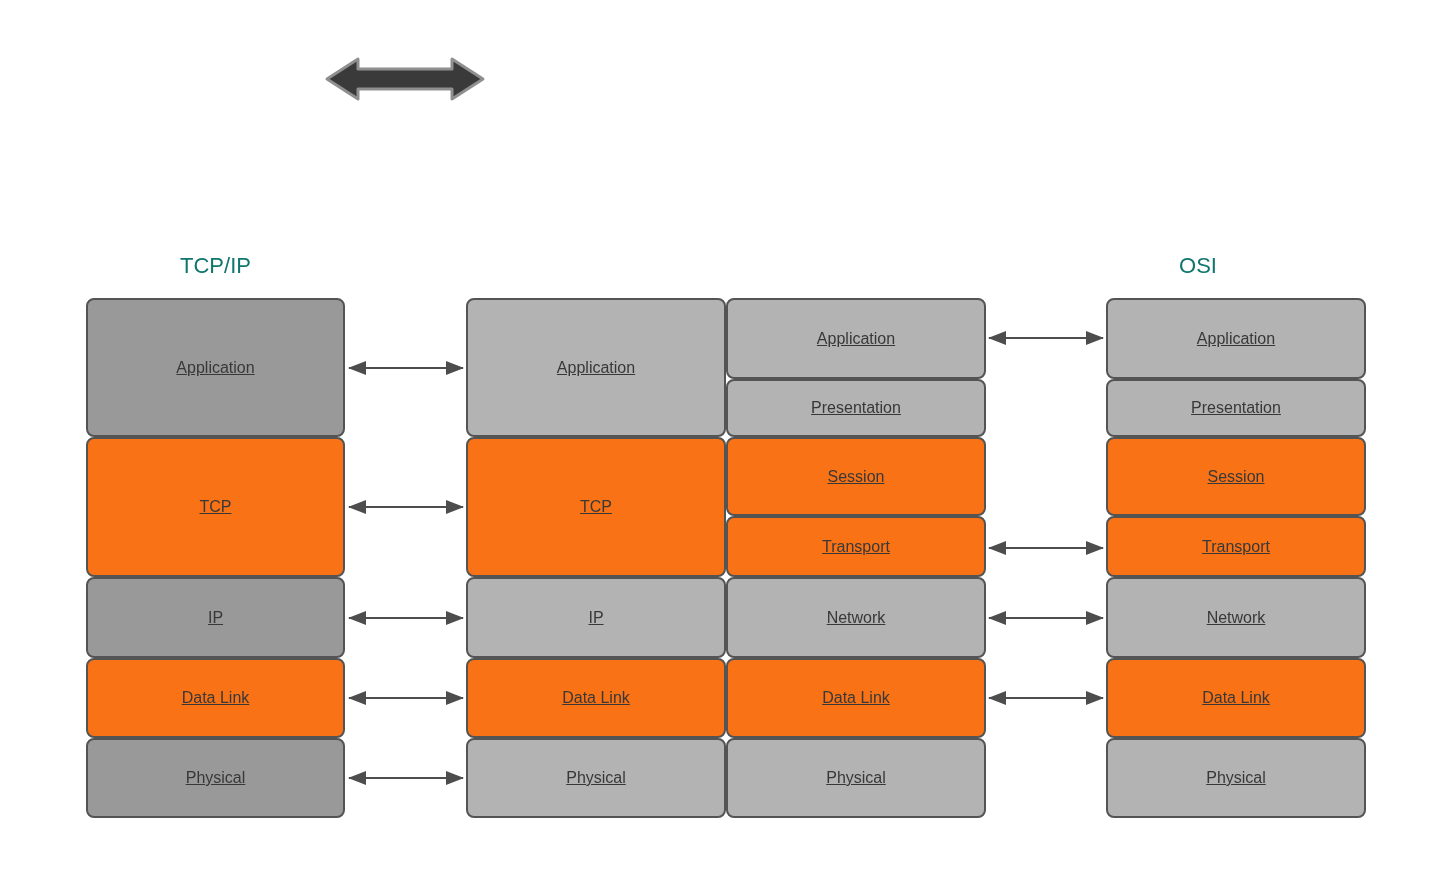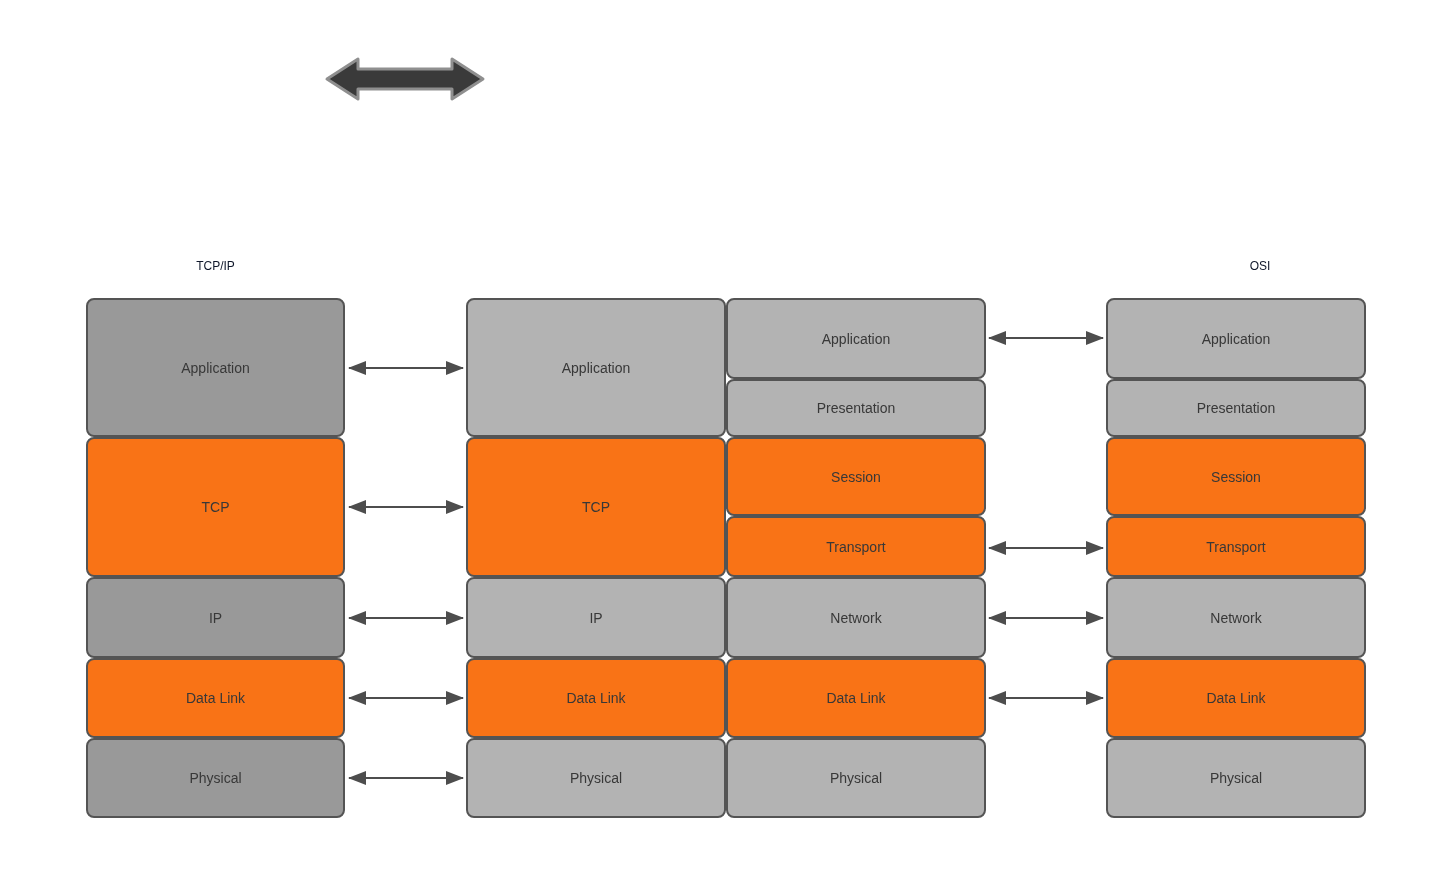--- a/index.html
+++ b/index.html
@@ -11,35 +11,36 @@
   .canvas {
     position: relative;
     width: 1452px;
     height: 880px;
     background: #ffffff;
     overflow: hidden;
   }
   .col-header {
     position: absolute;
     text-align: center;
-    font-size: 12px;
-    color: #0f172a;
+    font-size: 22px;
+    color: #0f766e;
     line-height: 20px;
   }
   .box {
     position: absolute;
     box-sizing: border-box;
     border: 2px solid #545454;
     border-radius: 8px;
     display: flex;
     align-items: center;
     justify-content: center;
-    font-size: 14px;
+    font-size: 16px;
     color: #383838;
     text-align: center;
+    text-decoration: underline;
   }
   .tone-dark  { background: #999999; }
   .tone-light { background: #b3b3b3; }
   .tone-white { background: #f97316; }
   .overlay {
     position: absolute;
     left: 0; top: 0;
     width: 1452px;
     height: 880px;
     pointer-events: none;
@@ -48,21 +49,21 @@
 </head>
 <body>
 
 <div class="canvas">
 
   <svg class="overlay">
     <polygon points="327,79 358,59 358,69 452,69 452,59 483,79 452,99 452,89 358,89 358,99" fill="#3a3a3a" stroke="#8f8f8f" stroke-width="3" stroke-linejoin="round"></polygon>
   </svg>
 
   <div class="col-header" style="left:86px;  top:256px; width:259px;">TCP/IP</div>
-  <div class="col-header" style="left:1130px;top:256px; width:260px;">OSI</div>
+  <div class="col-header" style="left:1068px;top:256px; width:260px;">OSI</div>
 
   <div class="box tone-dark" style="left:86px; top:298px; width:259px; height:139px;">Application</div>
   <div class="box tone-white" style="left:86px; top:437px; width:259px; height:140px;">TCP</div>
   <div class="box tone-dark" style="left:86px; top:577px; width:259px; height:81px;">IP</div>
   <div class="box tone-white" style="left:86px; top:658px; width:259px; height:80px;">Data Link</div>
   <div class="box tone-dark" style="left:86px; top:738px; width:259px; height:80px;">Physical</div>
 
   <div class="box tone-light" style="left:466px; top:298px; width:260px; height:139px;">Application</div>
   <div class="box tone-white" style="left:466px; top:437px; width:260px; height:140px;">TCP</div>
   <div class="box tone-light" style="left:466px; top:577px; width:260px; height:81px;">IP</div>

